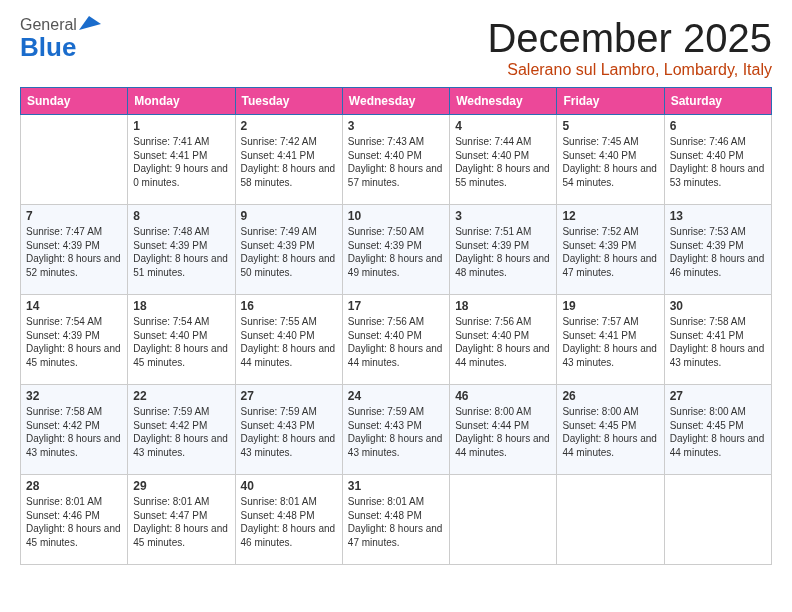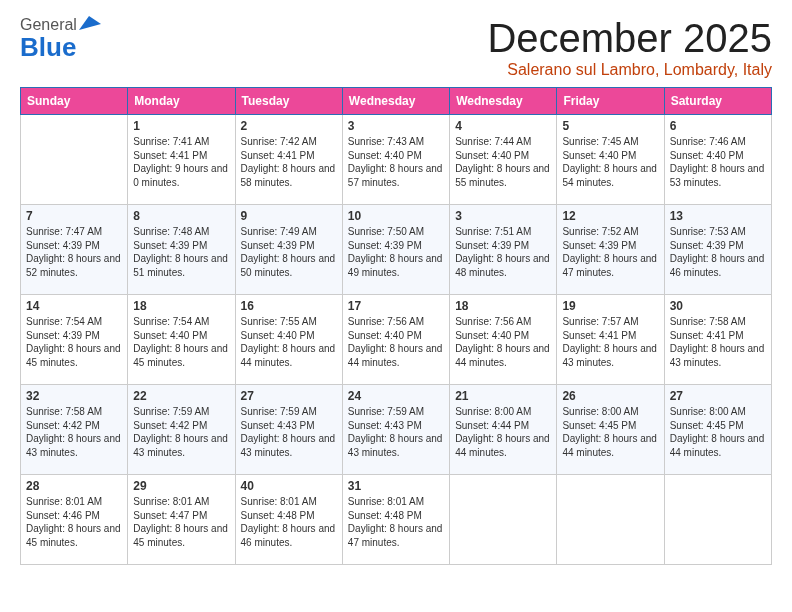--- a/index.html
+++ b/index.html
@@ -155,21 +155,21 @@
       </tr>
       <tr>
         <td><span class="day-number">32</span>
         <span class="cell-text">Sunrise: 7:58 AM<br>Sunset: 4:42 PM<br>Daylight: 8 hours and 43 minutes.</span></td>
         <td><span class="day-number">22</span>
         <span class="cell-text">Sunrise: 7:59 AM<br>Sunset: 4:42 PM<br>Daylight: 8 hours and 43 minutes.</span></td>
         <td><span class="day-number">27</span>
         <span class="cell-text">Sunrise: 7:59 AM<br>Sunset: 4:43 PM<br>Daylight: 8 hours and 43 minutes.</span></td>
         <td><span class="day-number">24</span>
         <span class="cell-text">Sunrise: 7:59 AM<br>Sunset: 4:43 PM<br>Daylight: 8 hours and 43 minutes.</span></td>
-        <td><span class="day-number">21</span>
+        <td><span class="day-number">46</span>
         <span class="cell-text">Sunrise: 8:00 AM<br>Sunset: 4:44 PM<br>Daylight: 8 hours and 44 minutes.</span></td>
         <td><span class="day-number">26</span>
         <span class="cell-text">Sunrise: 8:00 AM<br>Sunset: 4:45 PM<br>Daylight: 8 hours and 44 minutes.</span></td>
         <td><span class="day-number">27</span>
         <span class="cell-text">Sunrise: 8:00 AM<br>Sunset: 4:45 PM<br>Daylight: 8 hours and 44 minutes.</span></td>
       </tr>
       <tr>
         <td><span class="day-number">28</span>
         <span class="cell-text">Sunrise: 8:01 AM<br>Sunset: 4:46 PM<br>Daylight: 8 hours and 45 minutes.</span></td>
         <td><span class="day-number">29</span>

